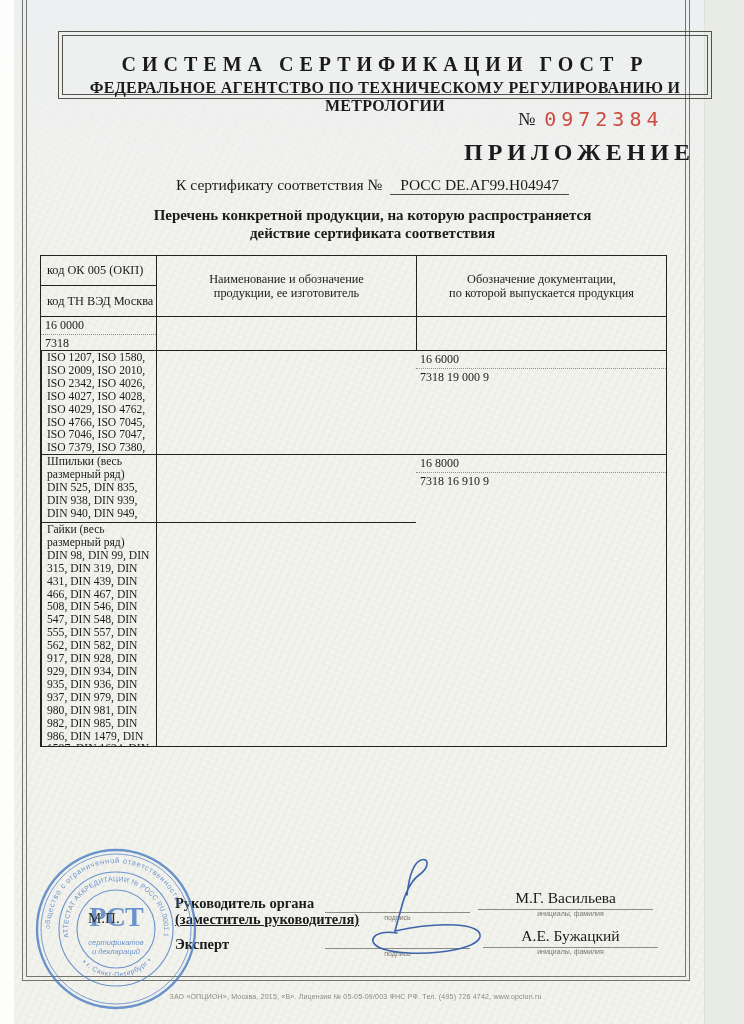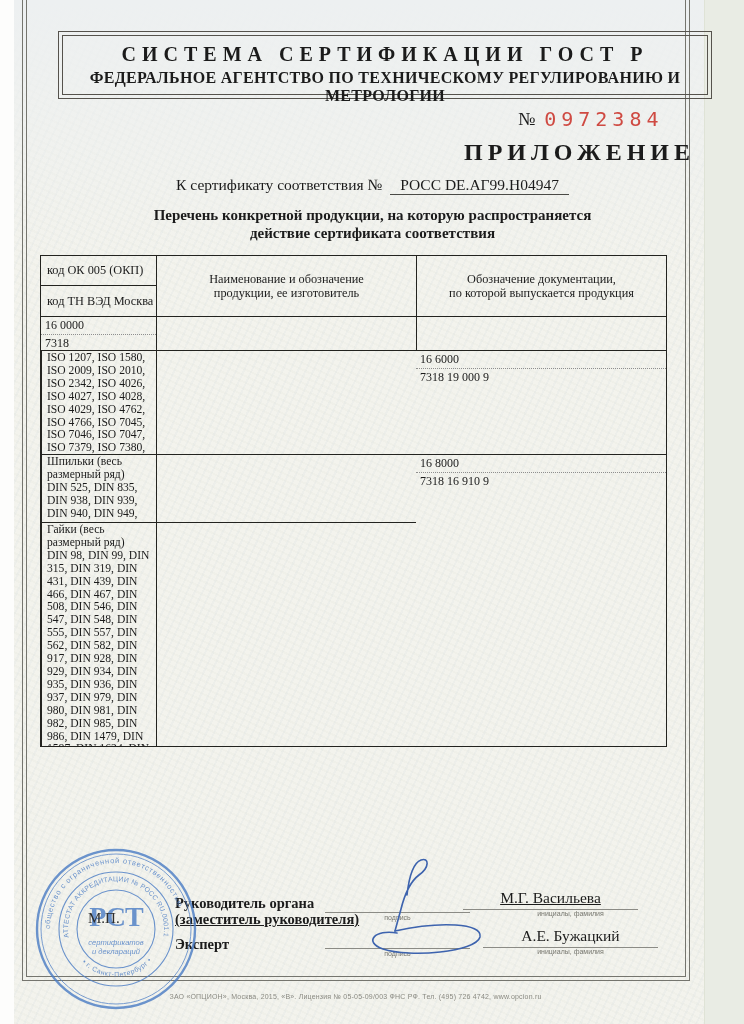--- a/index.html
+++ b/index.html
@@ -21,21 +21,21 @@
   }
   #strip-right{left:704px;top:0;width:40px;height:1024px;background:#e9ece4;border-left:1px solid #dfe3d6;}
   
   .frame{border:1px solid #75756e;border-top:none;}
   #frame-outer{left:22px;top:-6px;width:666px;height:986px;}
   #frame-inner{left:26px;top:-6px;width:658px;height:982px;}
 
   
   #hbox{left:58px;top:31px;width:654px;height:68px;border:1px solid #55524c;padding:3px;box-sizing:border-box;}
   #hbox-in{border:1px solid #55524c;width:100%;height:100%;box-sizing:border-box;text-align:center;}
-  #h-line1{margin-top:7px;font-size:20px;font-weight:bold;letter-spacing:6px;}
+  #h-line1{margin-top:17px;font-size:20px;font-weight:bold;letter-spacing:6px;}
   #h-line2{margin-top:3px;font-size:16px;font-weight:bold;letter-spacing:0.3px;}
 
   
   #serial{left:518px;top:108px;display:flex;align-items:flex-end;gap:9px;}
   #serial .pfx{font-size:18px;}
   #serial .num{font-family:"DejaVu Sans Mono","Liberation Mono",monospace;font-size:20px;letter-spacing:5px;color:#cf4a42;line-height:22px;}
 
   #title{left:50px;top:139px;width:645px;text-align:right;font-size:24px;font-weight:bold;letter-spacing:5px;}
   #certref{left:50px;top:176px;width:645px;text-align:center;font-size:15.5px;}
   #certref .val{border-bottom:1px solid #4a4a46;padding:0 10px 1px 10px;margin-left:4px;}
@@ -67,21 +67,21 @@
   #role1a{left:175px;top:895px;}
   #role1b{left:175px;top:911px;text-decoration:underline;}
   #role2{left:175px;top:936px;}
   .sigline{width:145px;height:18px;border-bottom:1px solid #8b8b85;}
   #sig1{left:325px;top:894px;}
   #sig2{left:325px;top:930px;}
   .cap{font-size:7px;color:#77776f;text-align:center;font-family:"Liberation Sans",sans-serif;}
   #cap-s1{left:325px;top:914px;width:145px;}
   #cap-s2{left:325px;top:950px;width:145px;}
   .nameline{width:175px;text-align:center;font-size:15.5px;border-bottom:1px solid #8b8b85;padding-bottom:2px;}
-  #name1{left:463px;top:889px;text-decoration:underline;}
+  #name1{left:478px;top:889px;}
   #name2{left:483px;top:927px;}
   #cap-n1{left:483px;top:910px;width:175px;}
   #cap-n2{left:483px;top:948px;width:175px;}
 
   
   #stamp{left:33px;top:846px;width:166px;height:166px;opacity:.82;z-index:3;}
   #mp{left:88px;top:910px;font-size:15px;color:#2e2e2e;z-index:4;}
   #ink{left:355px;top:853px;width:140px;height:105px;z-index:4;}
 
   #footer{left:22px;top:993px;width:667px;text-align:center;font-size:7px;color:#8a8a82;font-family:"Liberation Sans",sans-serif;letter-spacing:0.2px;}

